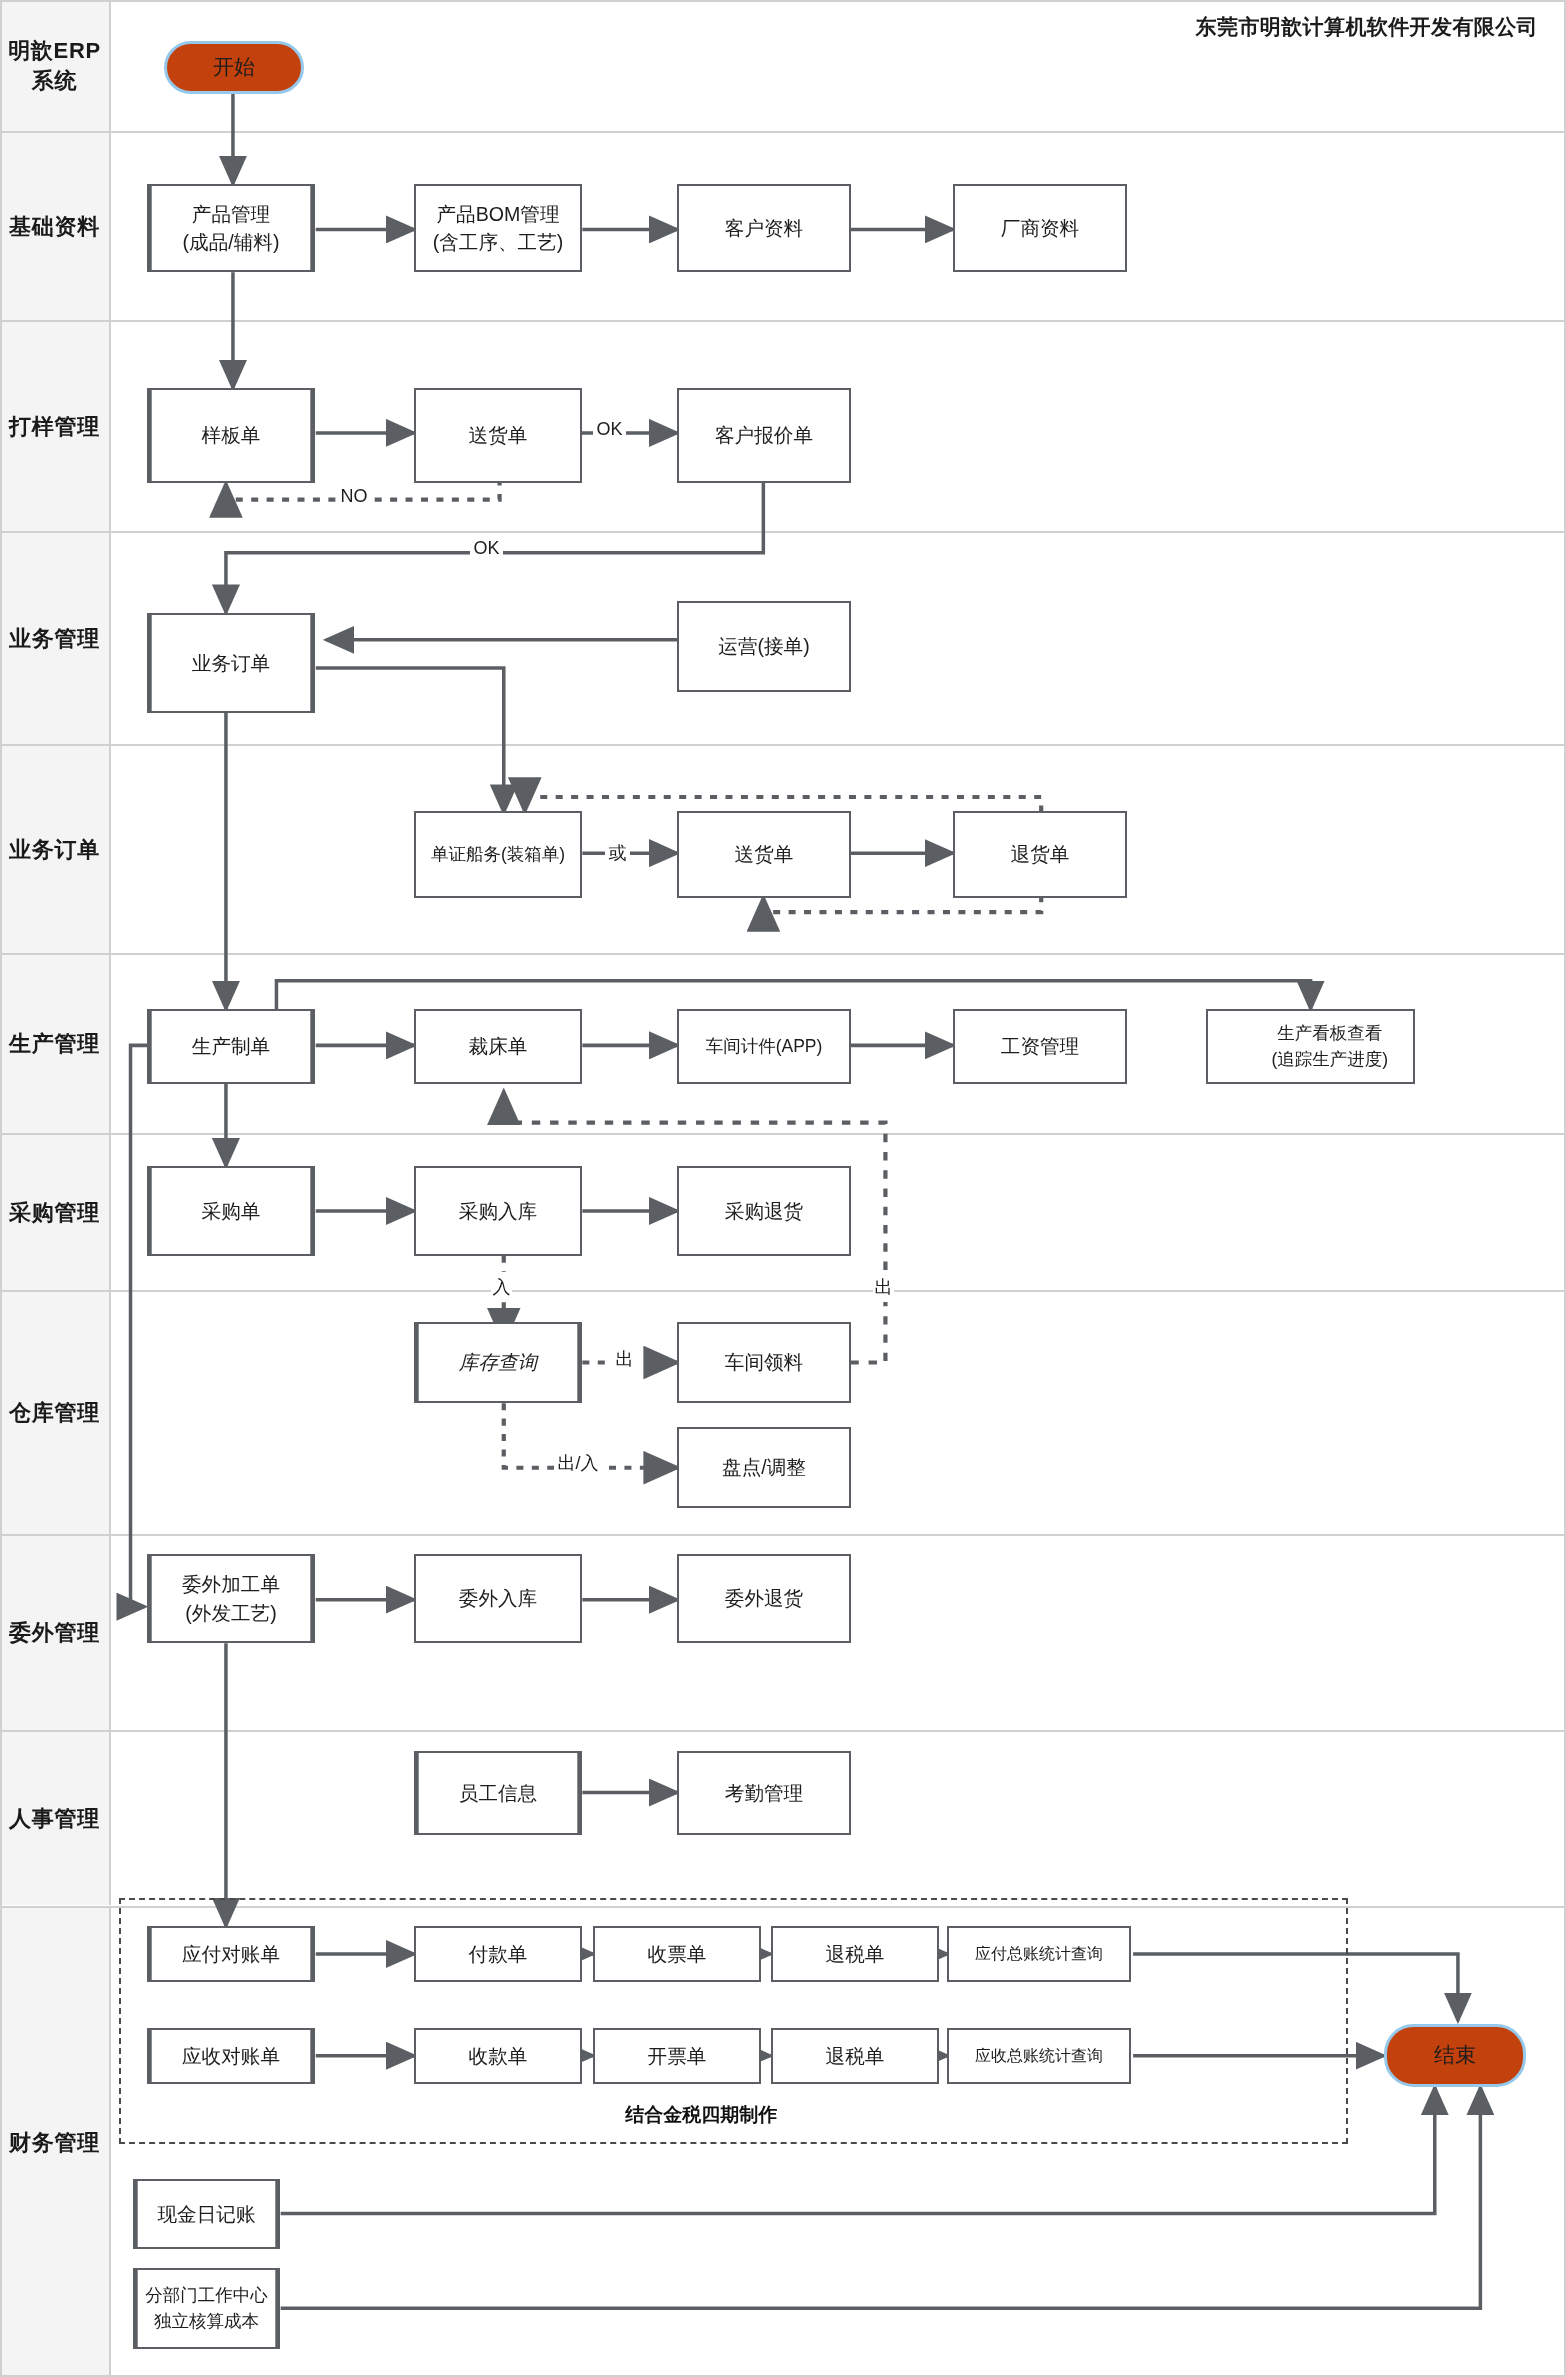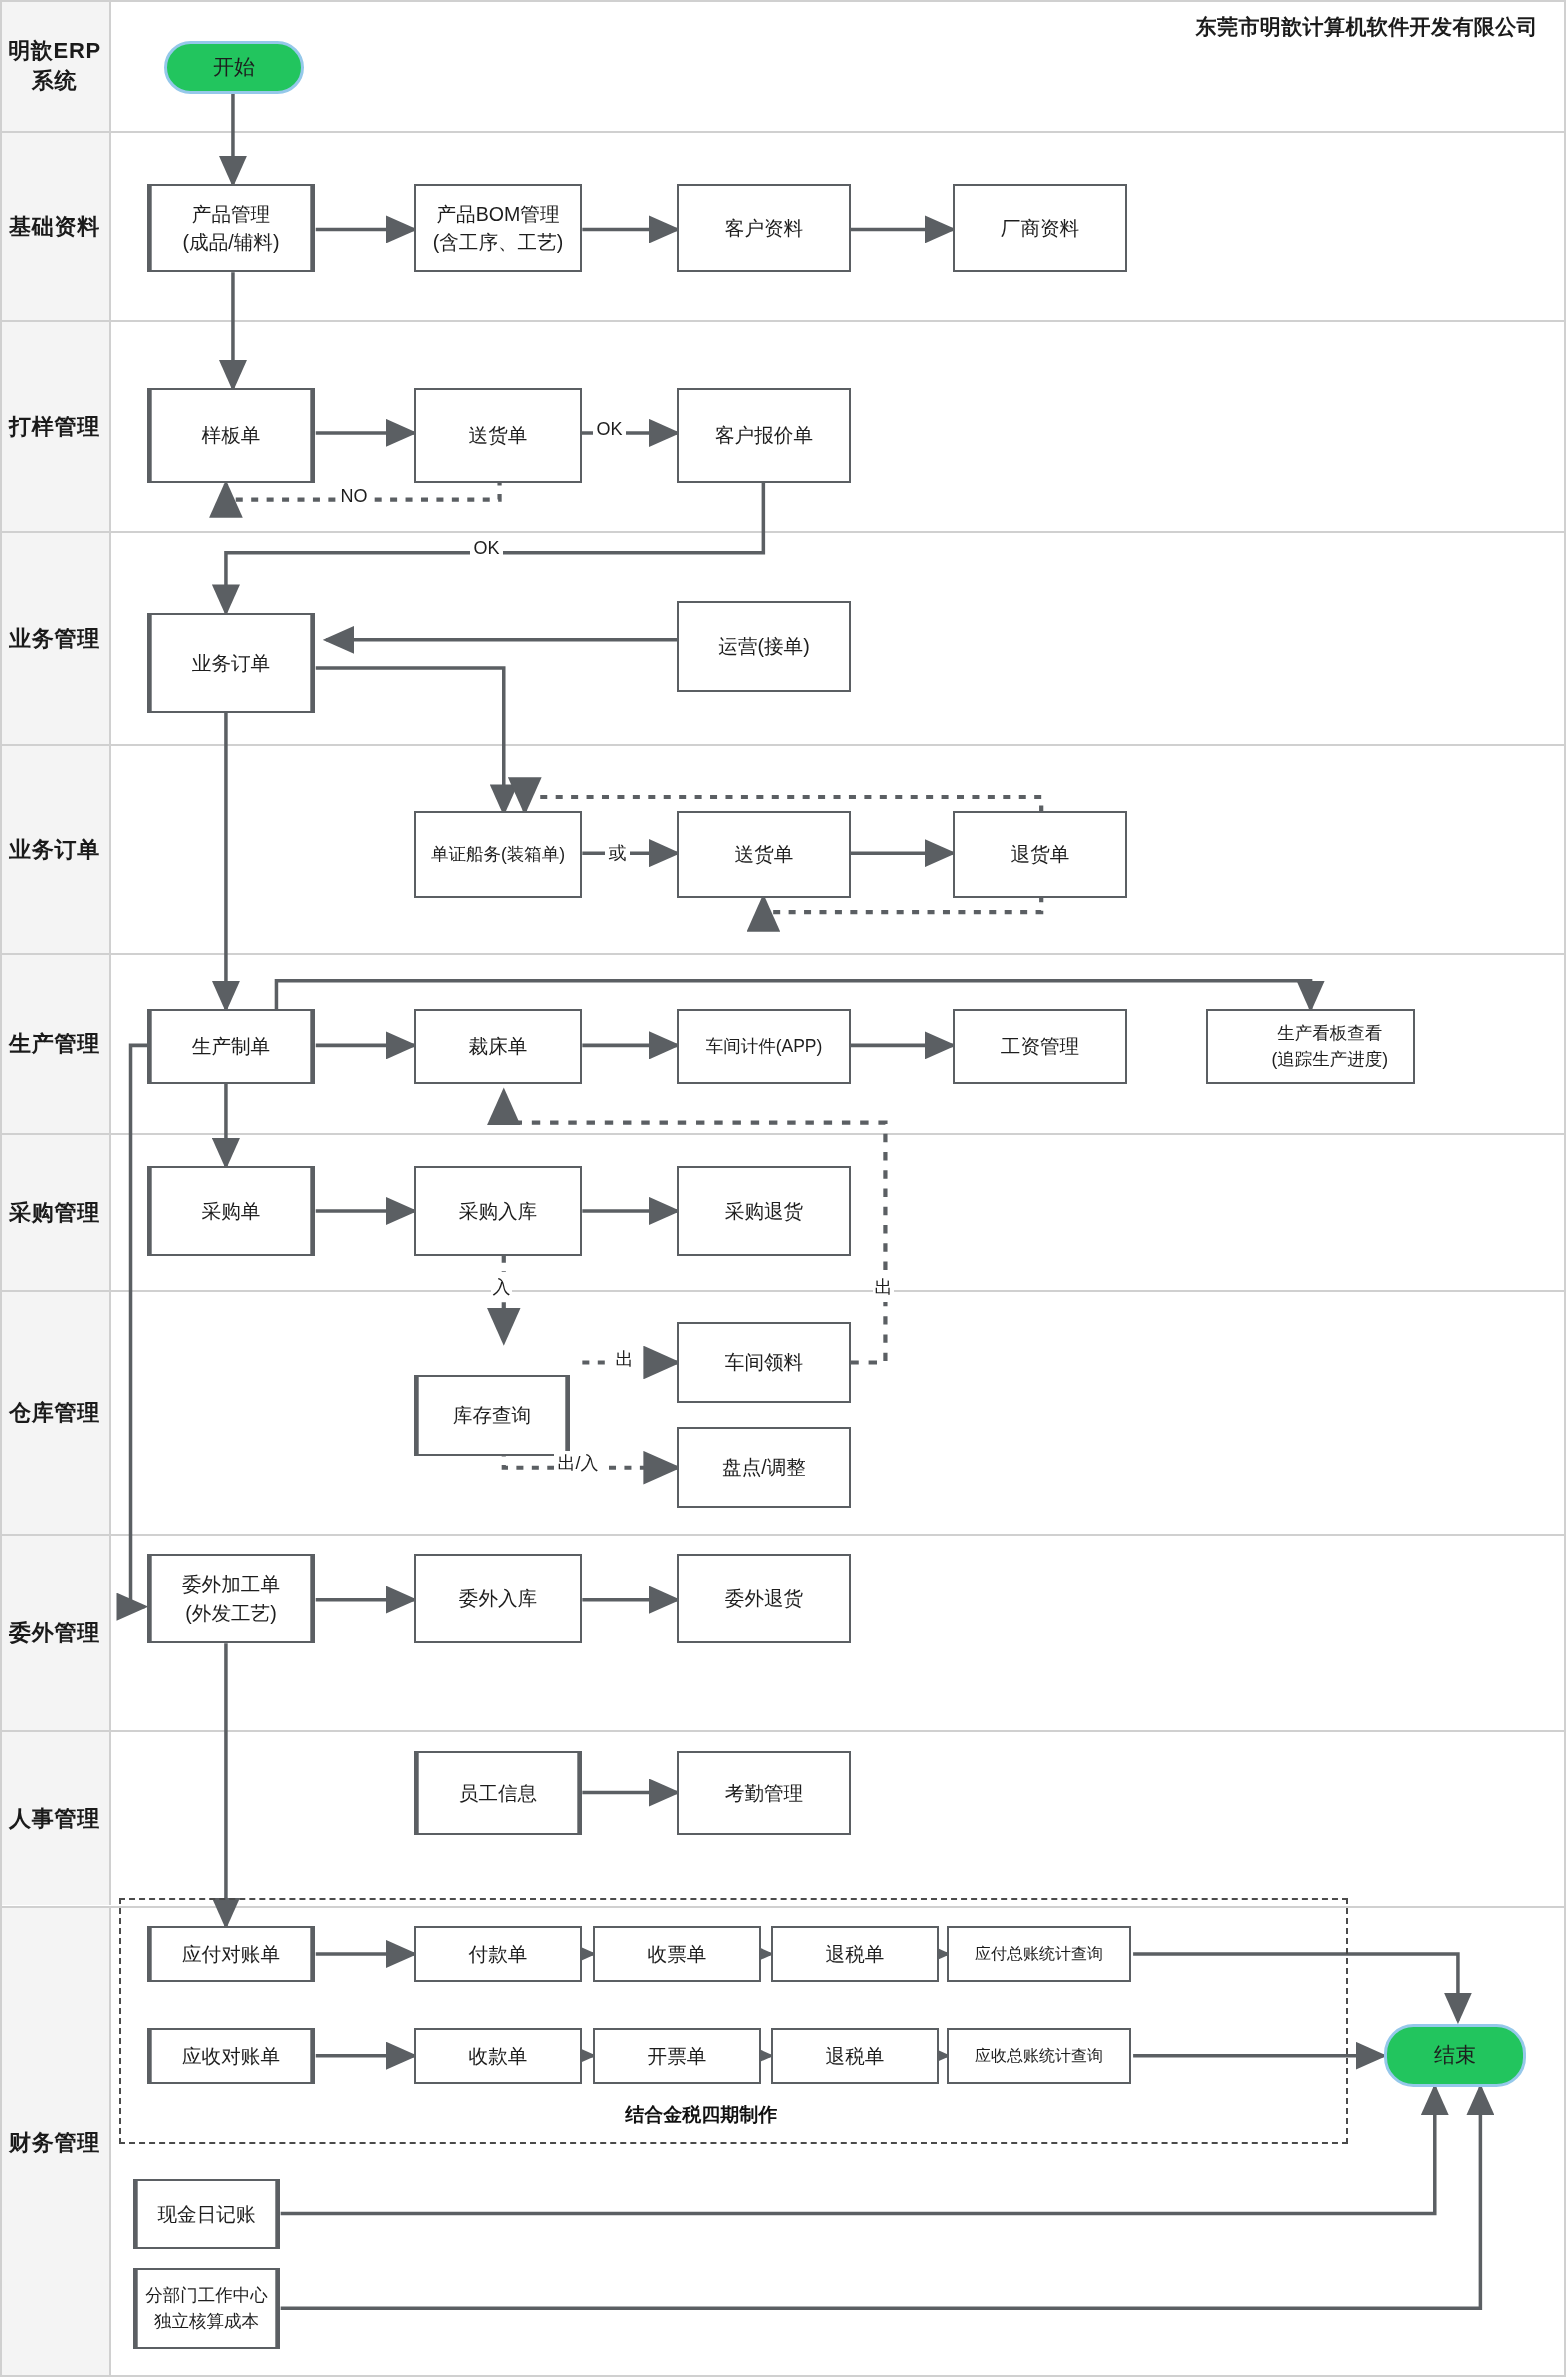--- a/index.html
+++ b/index.html
@@ -23,21 +23,21 @@
 
   
   #wires{position:absolute;left:0;top:0;width:1566px;height:2377px;}
 
   
   .node{position:absolute;box-sizing:border-box;display:flex;align-items:center;justify-content:center;
       text-align:center;background:#fff;color:#1d1d1d;font-size:19.6px;line-height:1.45;padding:1.4px 5.6px;z-index:5;}
   .proc{border:2.8px solid #5b5f63;}
   
   .pre{border:2.8px solid #5b5f63;box-shadow:inset 9px 0 0 -6.3px #5b5f63, inset -9px 0 0 -6.3px #5b5f63;}
-  .term{border:3.5px solid #95c8ea;border-radius:29.5px;font-size:21px;background:#22c55e;}
+  .term{border:3.5px solid #95c8ea;border-radius:29.5px;font-size:21px;background:#c2410c;}
   .n-sm{font-size:17.5px;}
   .n-xs{font-size:16px;}
 
   
   .elabel{position:absolute;font-size:18px;color:#1d1d1d;background:#fff;padding:0 3.5px;z-index:6;
       white-space:nowrap;}
   .elabel.v{padding:2.8px 1.4px;}
 
   .note{position:absolute;font-size:19px;font-weight:bold;color:#111;z-index:6;background:#fff;padding:0 4.2px;}
 
@@ -292,21 +292,21 @@
   </div>
   <div class="node proc" style="left:414px;top:1166px;width:168px;height:90px;">
     <span>采购入库</span>
   </div>
   <div class="node proc" style="left:677px;top:1166px;width:174px;height:90px;text-align:right;">
     <span>采购退货</span>
   </div>
   <div class="elabel v" style="left:491px;top:1272px;">入</div>
   <div class="elabel v" style="left:873px;top:1272px;">出</div>
 
-  <div class="node pre" style="left:414px;top:1375px;width:156px;height:81px;">
+  <div class="node pre" style="left:414px;top:1322px;width:168px;height:81px;font-style:italic;">
     <span>库存查询</span>
   </div>
   <div class="node proc" style="left:677px;top:1322px;width:174px;height:81px;">
     <span>车间领料</span>
   </div>
   <div class="node proc" style="left:677px;top:1427px;width:174px;height:81px;">
     <span>盘点/调整</span>
   </div>
   <div class="elabel" style="left:612px;top:1347px;">出</div>
   <div class="elabel" style="left:554px;top:1451px;">出/入</div>

